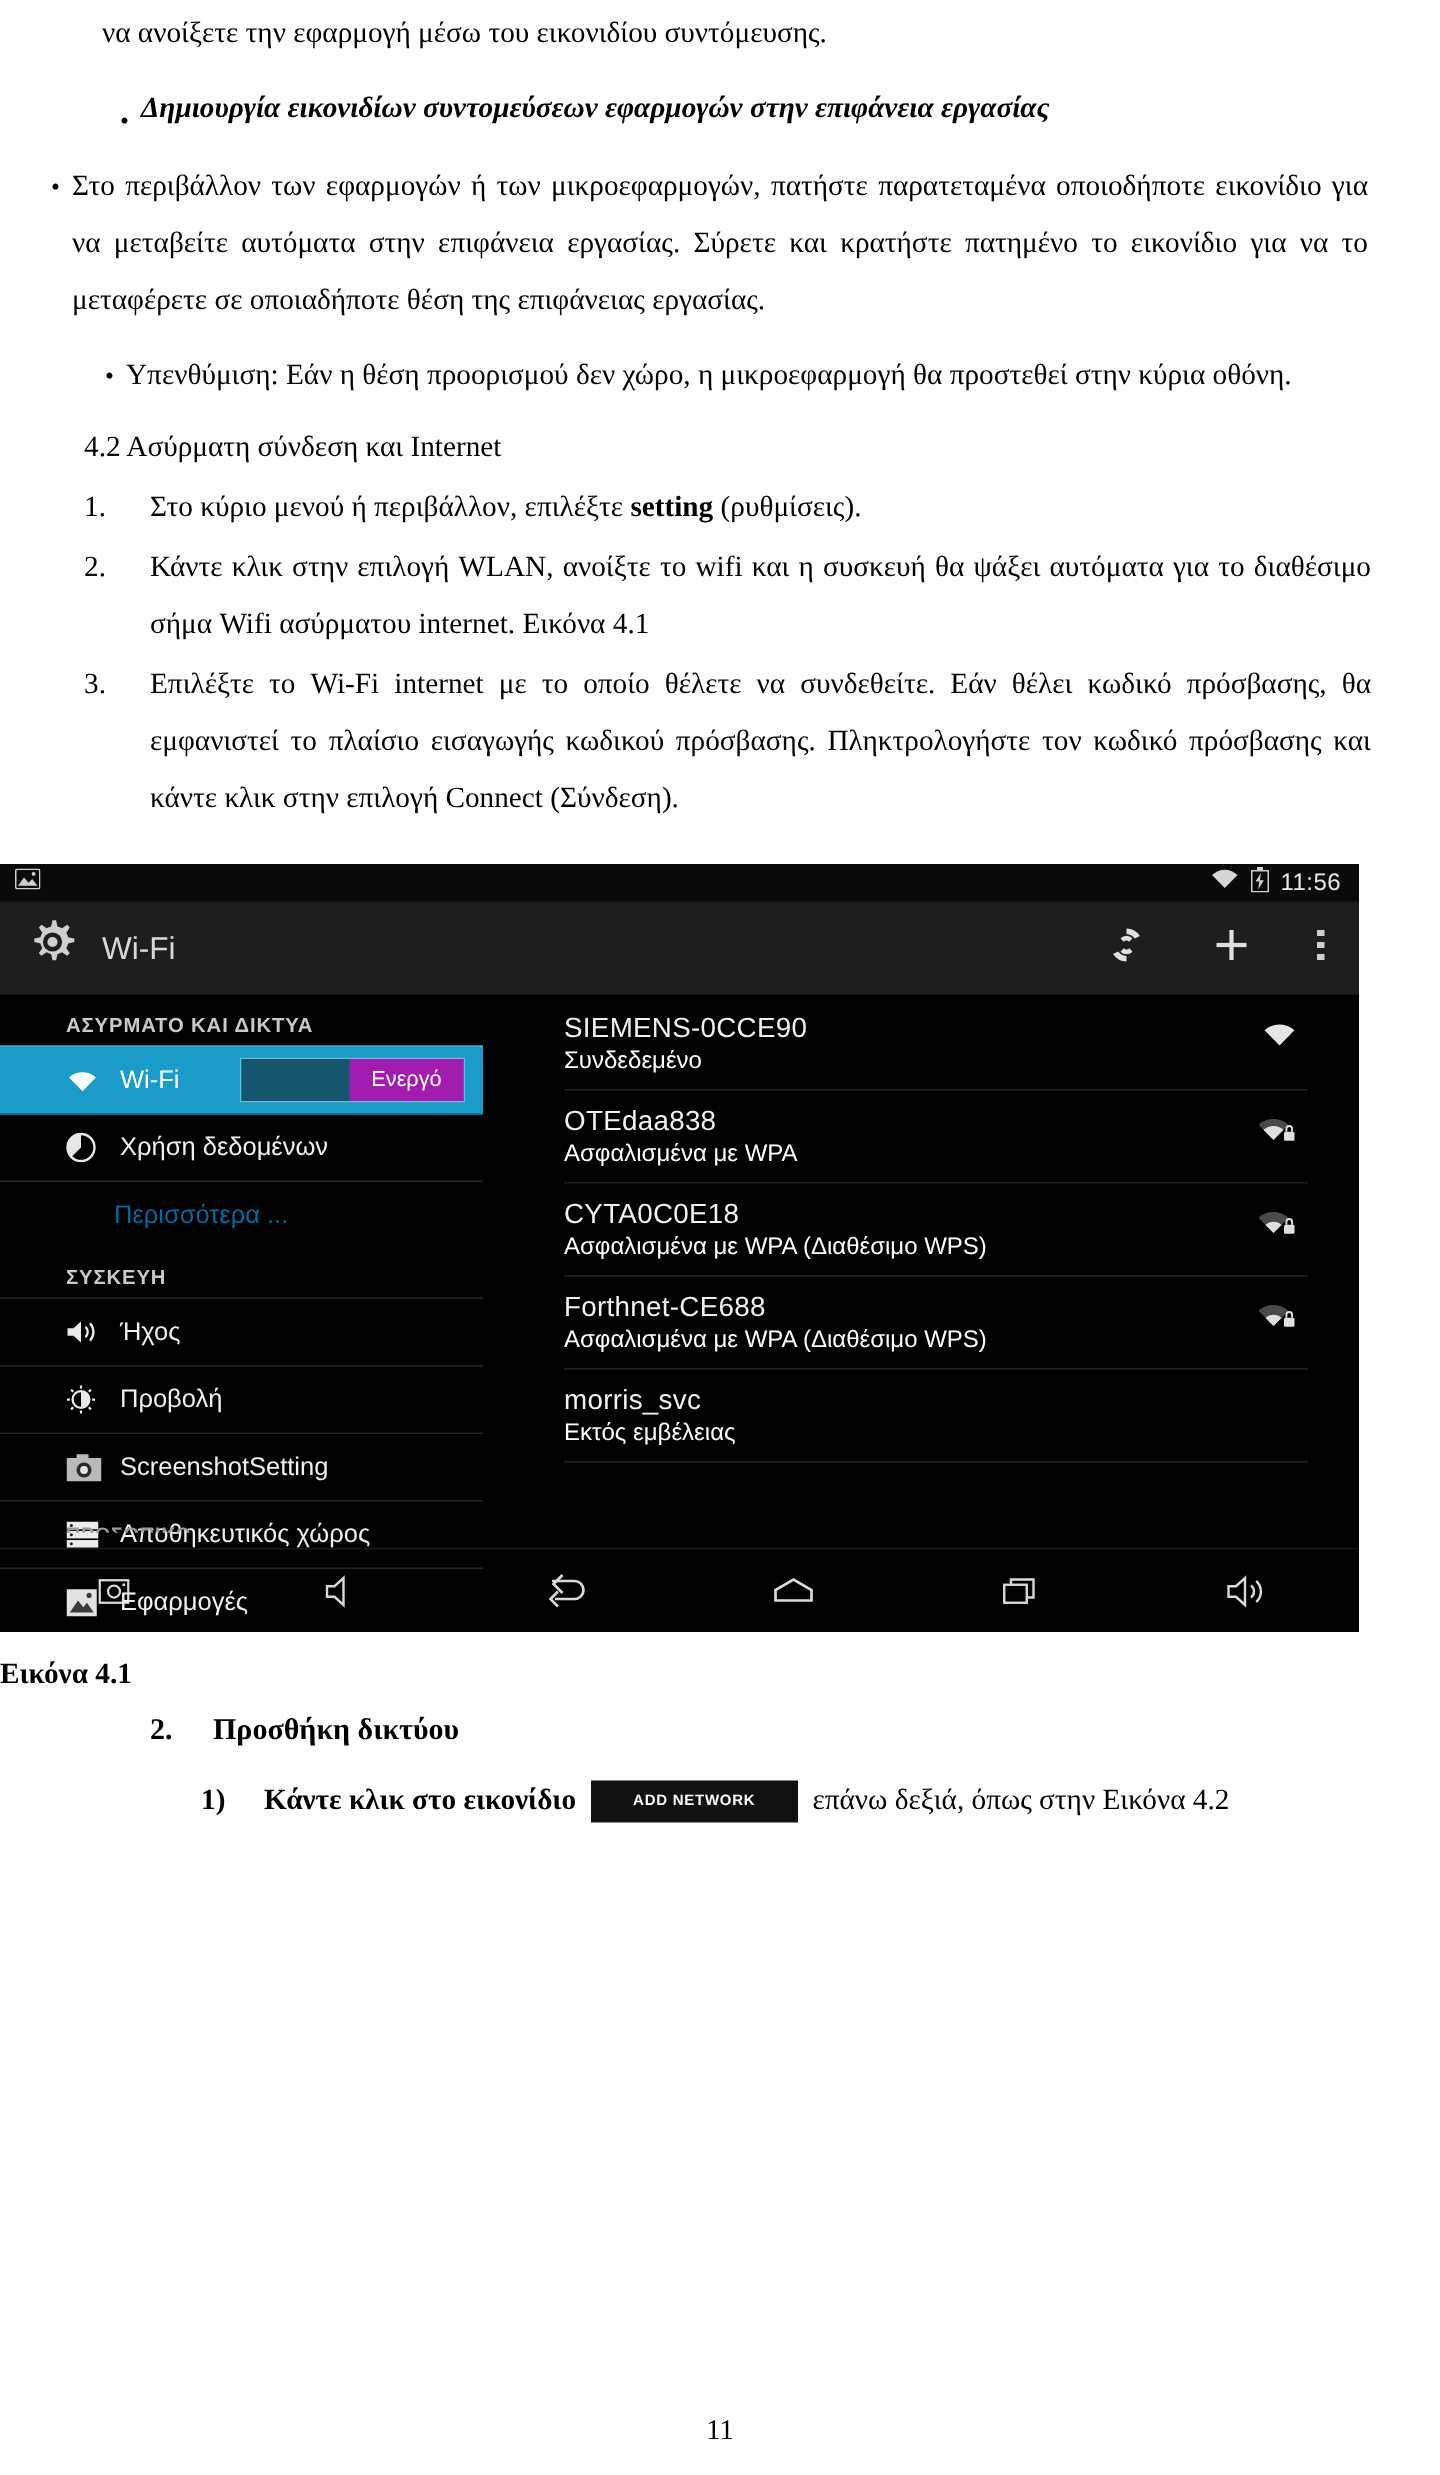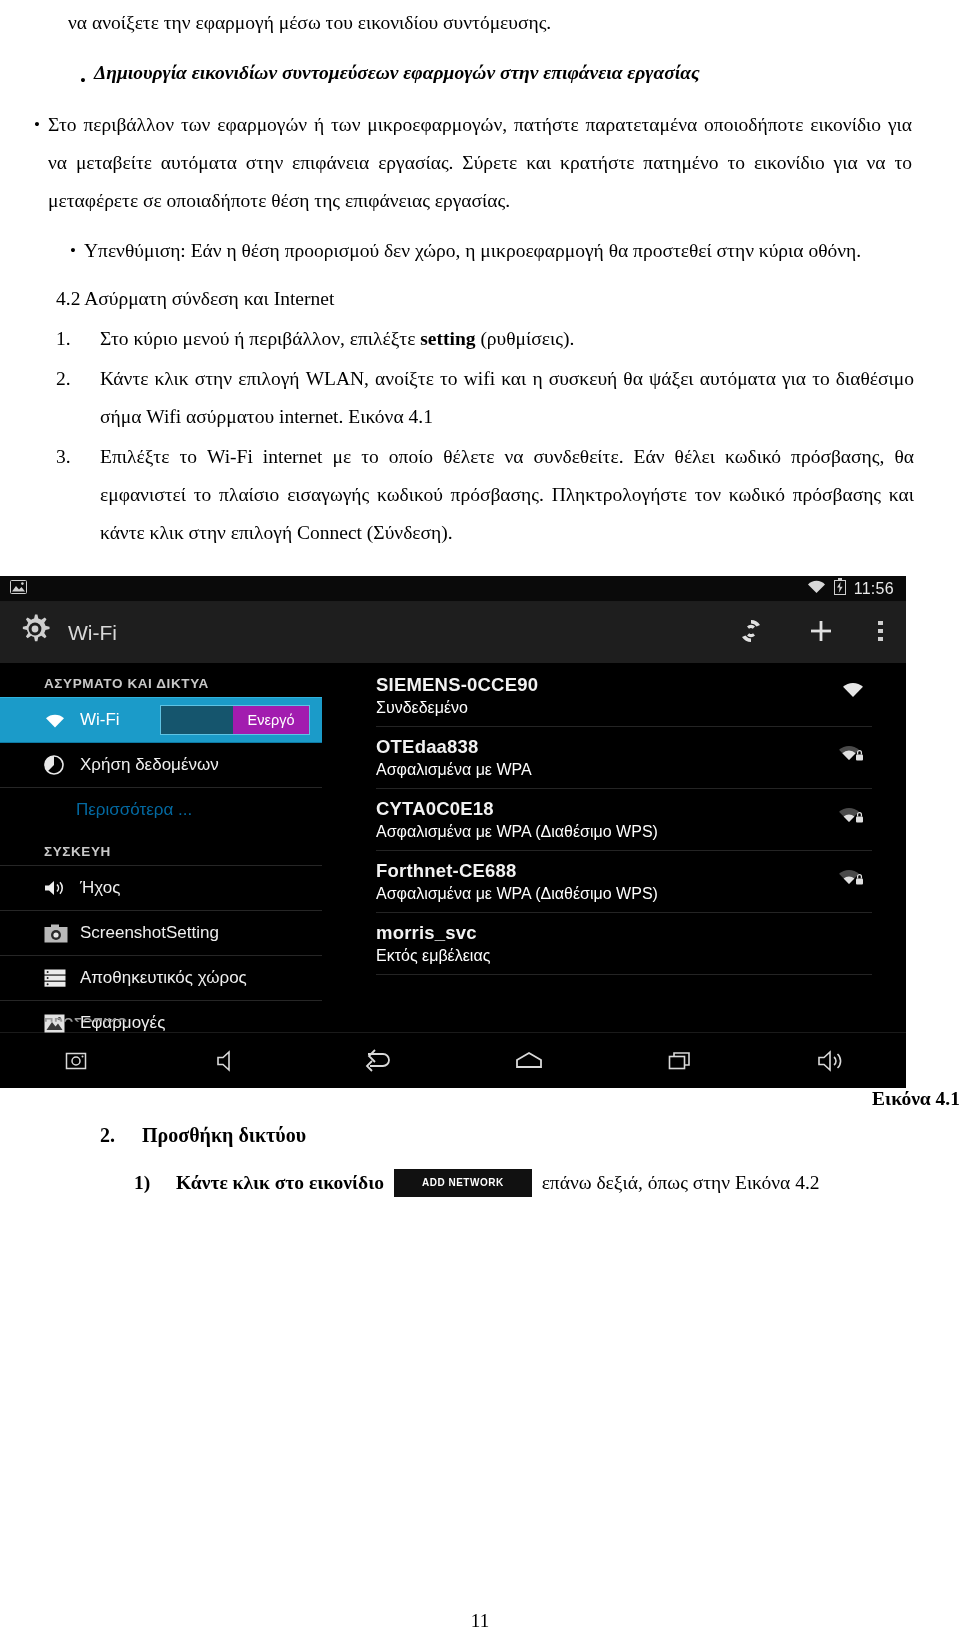--- a/index.html
+++ b/index.html
@@ -213,21 +213,21 @@
 
   .wrow {
     padding: 9px 0 9px 0;
     border-bottom: 1px solid #242424;
     position: relative;
     min-height: 40px;
   }
   .wrow:first-child { padding-top: 10px; }
   .wname {
     font-size: 18.5px;
-    font-weight: bold;
+    font-weight: normal;
     color: #f2f2f2;
     letter-spacing: .2px;
   }
   .wsub {
     font-size: 16px;
     color: #ffffff;
     margin-top: 3px;
   }
   .wsig {
     position: absolute;
@@ -254,23 +254,24 @@
     left: 44px;
     bottom: 2px;
     font-size: 13px;
     font-weight: bold;
     color: #9a9a9a;
     letter-spacing: .6px;
     clip-path: inset(0 0 55% 0);
   }
 
   .caption {
-    text-align: right;
+    text-align: left;
     font-size: 19.5px;
     font-weight: bold;
+    margin-top: 18px;
     font-family: "Liberation Serif", serif;
   }
   .step2 {
     display: flex;
     margin-top: 6px;
     padding-left: 100px;
     font-size: 20px;
     font-weight: bold;
     line-height: 38px;
   }
@@ -454,20 +455,39 @@
           <span class="ico">
             <svg width="22" height="18" viewBox="0 0 22 18">
                 <path d="M1 6.5 h4 L10 2 v14 L5 11.5 H1 Z" fill="#ececec"></path>
                 <path d="M13 5.5 a5 5 0 0 1 0 7" fill="none" stroke="#ececec" stroke-width="1.6"></path>
                 <path d="M16 3.2 a8.6 8.6 0 0 1 0 11.6" fill="none" stroke="#ececec" stroke-width="1.6"></path>
               </svg>
           </span>
           <span class="lbl">Ήχος</span>
         </div>
 
+        <div class="srow">
+          <span class="ico">
+            <svg width="20" height="20" viewBox="0 0 20 20">
+                <circle cx="10" cy="10" r="5.6" fill="none" stroke="#ececec" stroke-width="1.5"></circle>
+                <path d="M10 4.4 a5.6 5.6 0 0 1 0 11.2 z" fill="#ececec"></path>
+                <g stroke="#ececec" stroke-width="1.5">
+                  <line x1="10" y1="0.6" x2="10" y2="2.6"></line>
+                  <line x1="10" y1="17.4" x2="10" y2="19.4"></line>
+                  <line x1="0.6" y1="10" x2="2.6" y2="10"></line>
+                  <line x1="17.4" y1="10" x2="19.4" y2="10"></line>
+                  <line x1="3.4" y1="3.4" x2="4.8" y2="4.8"></line>
+                  <line x1="15.2" y1="15.2" x2="16.6" y2="16.6"></line>
+                  <line x1="16.6" y1="3.4" x2="15.2" y2="4.8"></line>
+                  <line x1="4.8" y1="15.2" x2="3.4" y2="16.6"></line>
+                </g>
+              </svg>
+          </span>
+          <span class="lbl">Προβολή</span>
+        </div>
 
         <div class="srow">
           <span class="ico">
             <svg width="24" height="19" viewBox="0 0 24 19">
                 <rect x="0.5" y="3" width="23" height="15.5" fill="#b9b9b9"></rect>
                 <rect x="7" y="0.5" width="8" height="3" fill="#b9b9b9"></rect>
                 <circle cx="12" cy="11" r="5" fill="#2a2a2a"></circle>
                 <circle cx="12" cy="11" r="2.6" fill="#e8e8e8"></circle>
               </svg>
           </span>

